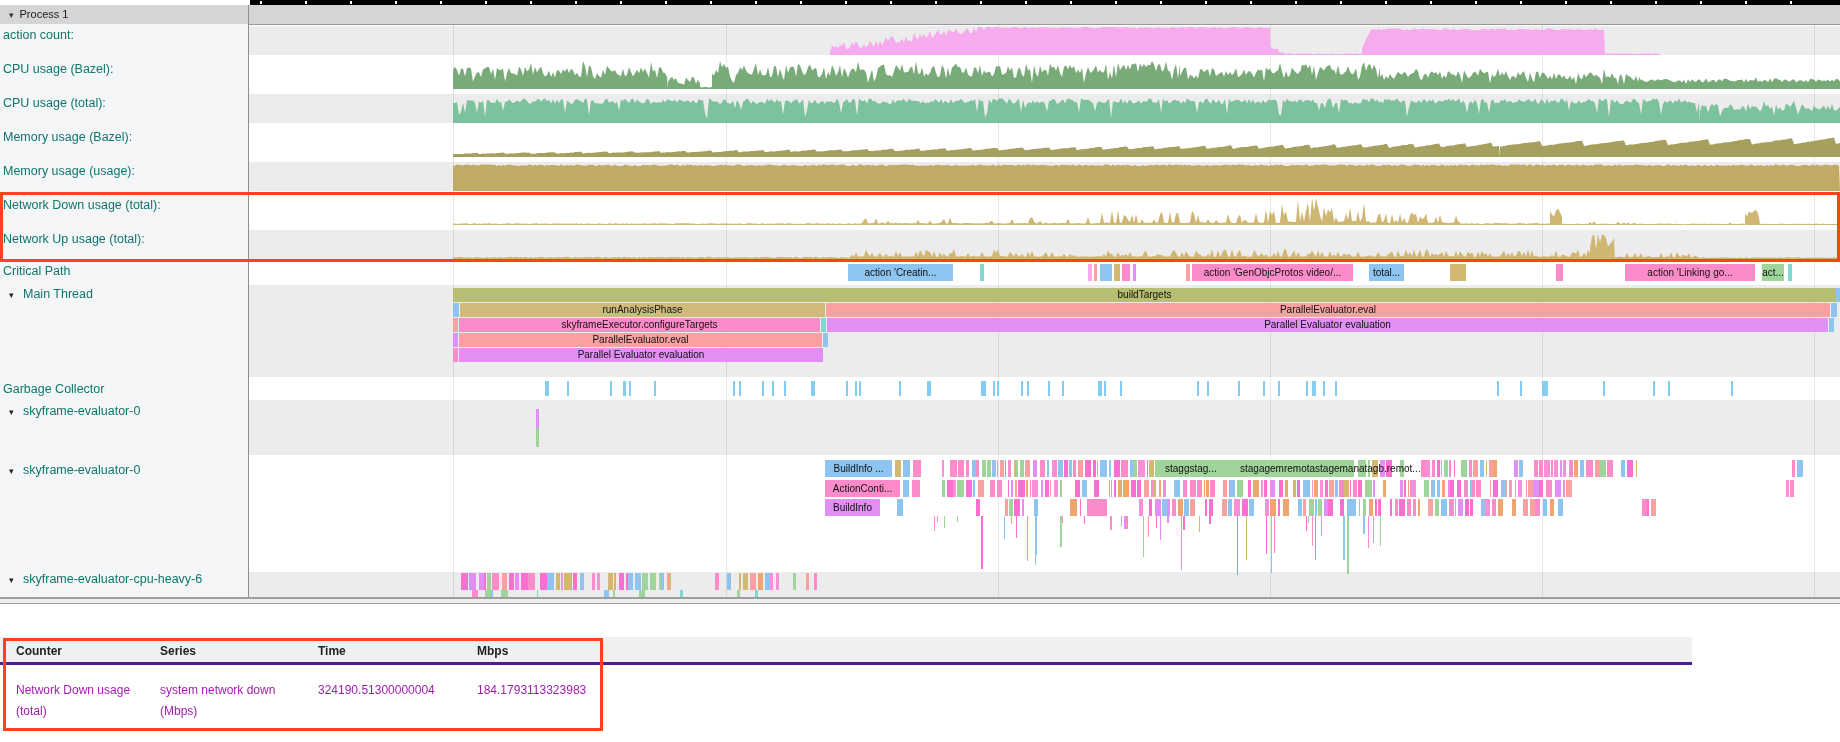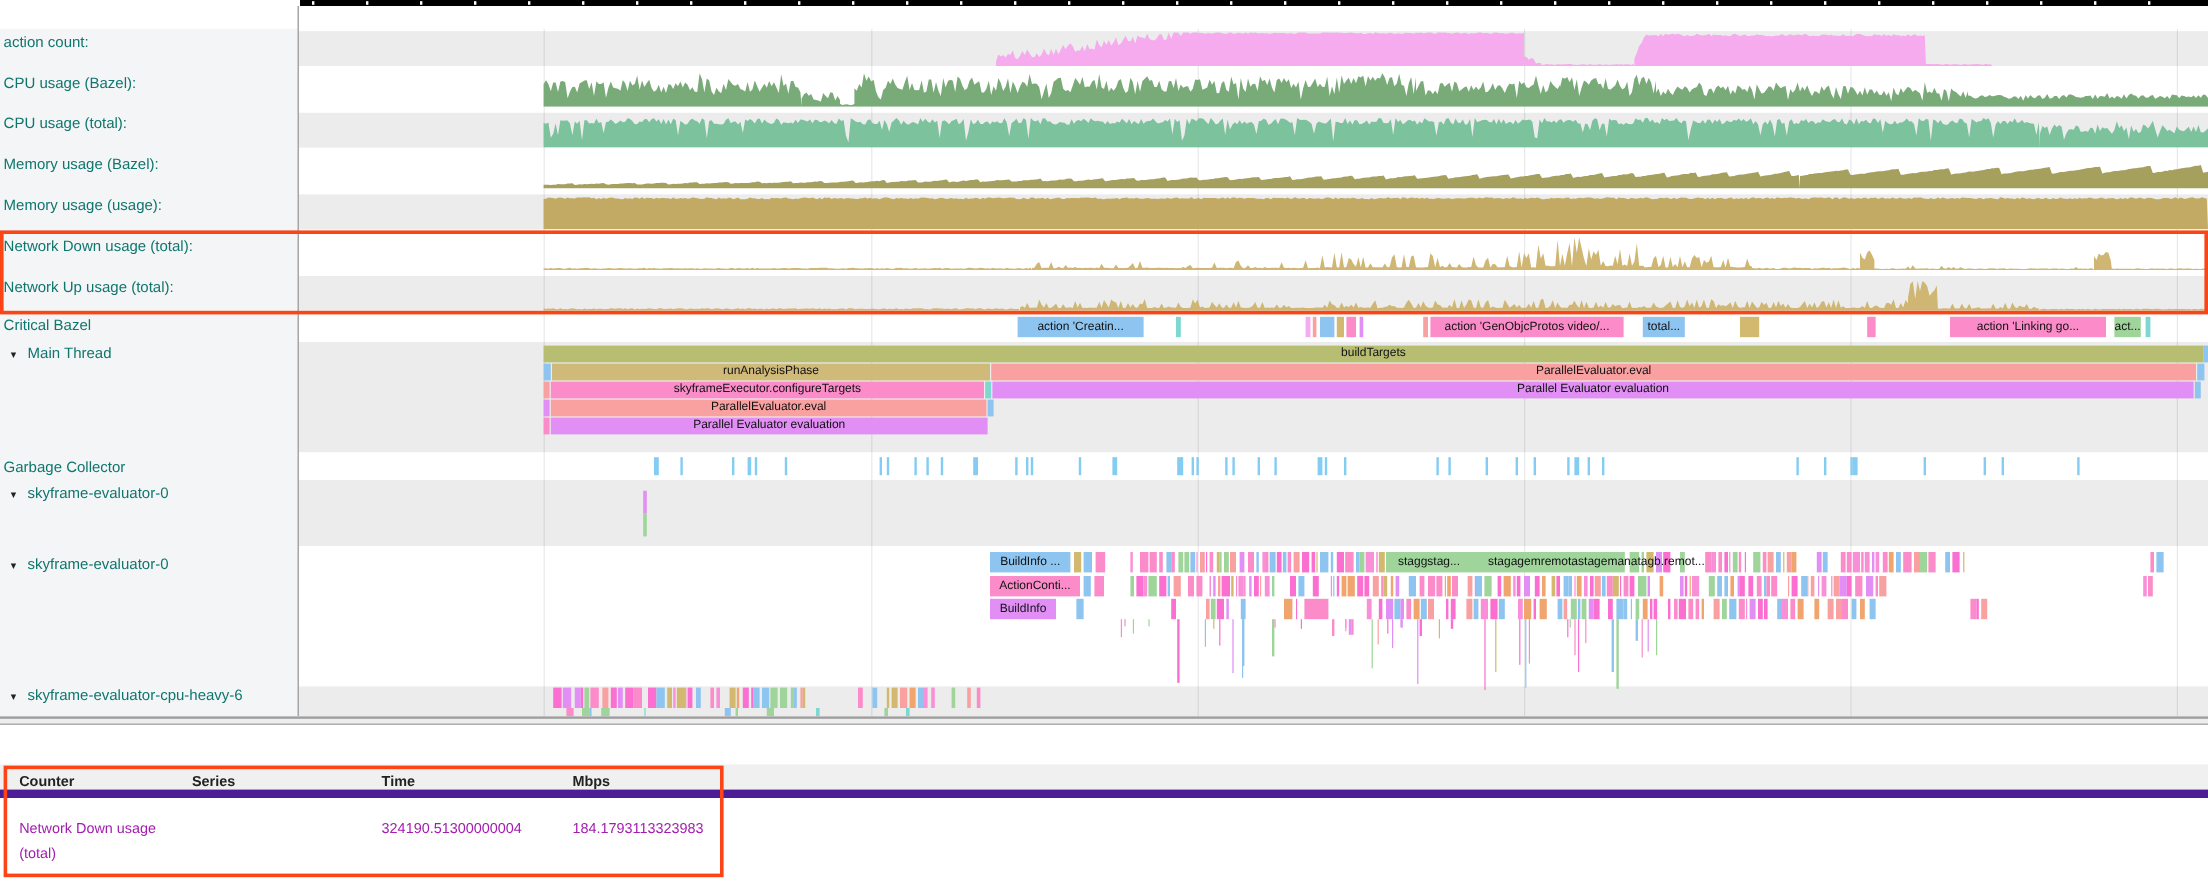--- a/index.html
+++ b/index.html
@@ -29,21 +29,21 @@
   .tick{position:absolute;}
   
   .hl{position:absolute;border:3px solid #fb4516;box-sizing:border-box;background:transparent;pointer-events:none;}
   
   #panel-divider{left:0;top:597px;width:1840px;height:7px;background:#ededed;
      border-top:2px solid #9e9e9e;border-bottom:1px solid #9e9e9e;box-sizing:border-box;}
   #tab-bar{left:0;top:604px;width:1840px;height:33px;background:#ececec;}
   #status-text{position:absolute;left:22px;top:0;height:33px;line-height:33px;font-size:12px;font-weight:bold;color:#222;}
   #tab-counter{position:absolute;left:129px;top:8px;width:127px;height:26px;background:#fff;
      border:1px solid #9a9a9a;border-bottom:none;text-align:center;line-height:26px;font-size:12px;box-sizing:border-box;}
-  #table-header-band{left:0;top:637px;width:1840px;height:28px;background:#f0f0f0;border-bottom:7px solid #4c1d95;box-sizing:border-box;}
+  #table-header-band{left:0;top:637px;width:1692px;height:28px;background:#f0f0f0;border-bottom:3px solid #4c1d95;box-sizing:border-box;}
   .th{position:absolute;top:0;height:28px;line-height:28px;font-size:12px;font-weight:bold;color:#222;}
   #table-body{left:0;top:665px;width:1840px;height:77px;background:#fff;}
   .td{position:absolute;top:15px;font-size:12px;line-height:21px;color:#a21caf;}
   .c-counter{left:16px;width:130px;} .c-series{left:160px;width:150px;}
   .c-time{left:318px;width:150px;} .c-value{left:477px;width:160px;}
   .h-counter{left:16px;} .h-series{left:160px;} .h-time{left:318px;} .h-value{left:477px;}
 </style>
 </head>
 <body>
 
@@ -80,20 +80,23 @@
       <div class="mm-tick" style="left: 1225px;"></div>
       <div class="mm-tick" style="left: 1270px;"></div>
       <div class="mm-tick" style="left: 1315px;"></div>
       <div class="mm-tick" style="left: 1360px;"></div>
       <div class="mm-tick" style="left: 1405px;"></div>
       <div class="mm-tick" style="left: 1450px;"></div>
       <div class="mm-tick" style="left: 1495px;"></div>
       <div class="mm-tick" style="left: 1540px;"></div>
     </div>
 
+  <div class="abs" id="process-bar">
+    <span class="tri">▾</span><span>Process 1</span>
+  </div>
 
   <div class="abs" id="sidebar">
       <div style="position: absolute; left: 0px; top: 3px; width: 248px; height: 18px;">
         <span class="track-label" style="left: 3px; top: 1px;">action count:</span>
       </div>
       <div style="position: absolute; left: 0px; top: 37px; width: 248px; height: 18px;">
         <span class="track-label" style="left: 3px; top: 1px;">CPU usage (Bazel):</span>
       </div>
       <div style="position: absolute; left: 0px; top: 71px; width: 248px; height: 18px;">
         <span class="track-label" style="left: 3px; top: 1px;">CPU usage (total):</span>
@@ -104,21 +107,21 @@
       <div style="position: absolute; left: 0px; top: 139px; width: 248px; height: 18px;">
         <span class="track-label" style="left: 3px; top: 1px;">Memory usage (usage):</span>
       </div>
       <div style="position: absolute; left: 0px; top: 173px; width: 248px; height: 18px;">
         <span class="track-label" style="left: 3px; top: 1px;">Network Down usage (total):</span>
       </div>
       <div style="position: absolute; left: 0px; top: 207px; width: 248px; height: 18px;">
         <span class="track-label" style="left: 3px; top: 1px;">Network Up usage (total):</span>
       </div>
       <div style="position: absolute; left: 0px; top: 239px; width: 248px; height: 18px;">
-        <span class="track-label" style="left: 3px; top: 1px;">Critical Bazel</span>
+        <span class="track-label" style="left: 3px; top: 1px;">Critical Path</span>
       </div>
       <div style="position: absolute; left: 0px; top: 262px; width: 248px; height: 18px;">
         <span class="track-arrow" style="left: 9px; top: 4px;">▾</span>
         <span class="track-label" style="left: 23px; top: 1px;">Main Thread</span>
       </div>
       <div style="position: absolute; left: 0px; top: 357px; width: 248px; height: 18px;">
         <span class="track-label" style="left: 3px; top: 1px;">Garbage Collector</span>
       </div>
       <div style="position: absolute; left: 0px; top: 379px; width: 248px; height: 18px;">
         <span class="track-arrow" style="left: 9px; top: 4px;">▾</span>
@@ -637,18 +640,19 @@
 
   <div class="abs" id="table-header-band">
     <span class="th h-counter">Counter</span>
     <span class="th h-series">Series</span>
     <span class="th h-time">Time</span>
     <span class="th h-value">Mbps</span>
   </div>
 
   <div class="abs" id="table-body">
     <div class="td c-counter">Network Down usage (total)</div>
+    <div class="td c-series">system network down (Mbps)</div>
     <div class="td c-time">324190.51300000004</div>
     <div class="td c-value">184.1793113323983</div>
   </div>
 
   <div class="hl" style="left: 3px; top: 638px; width: 600px; height: 93px; border-color: rgb(251, 69, 22);"></div>
 </div>
 
 </body></html>

